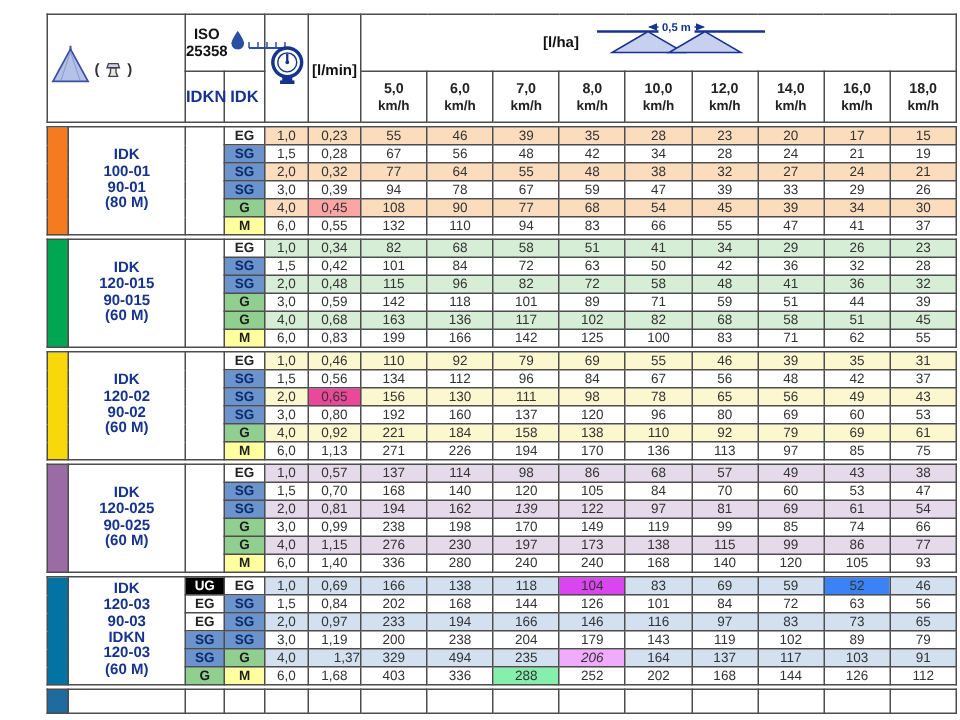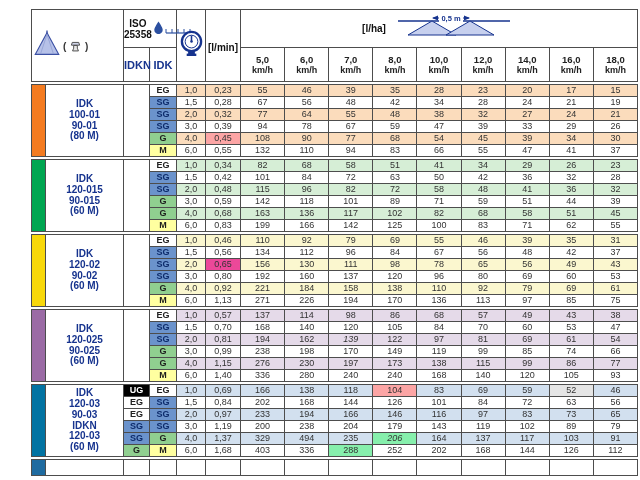--- a/index.html
+++ b/index.html
@@ -600,25 +600,25 @@
             <div class="nl">120-03</div>
             <div class="nl">(60 M)</div>
           </td>
           <td class="cls" style="background: rgb(0, 0, 0); color: rgb(255, 255, 255);">UG</td>
           <td class="cls" style="background: rgb(255, 255, 255); color: rgb(34, 34, 34);">EG</td>
           <td class="num" style="background: rgb(210, 224, 239);">1,0</td>
           <td class="num" style="background: rgb(210, 224, 239);">0,69</td>
           <td class="num" style="background: rgb(210, 224, 239);">166</td>
           <td class="num" style="background: rgb(210, 224, 239);">138</td>
           <td class="num" style="background: rgb(210, 224, 239);">118</td>
-          <td class="num" style="background: #fca5a5;">104</td>
+          <td class="num" style="background: #d946ef;">104</td>
           <td class="num" style="background: rgb(210, 224, 239);">83</td>
           <td class="num" style="background: rgb(210, 224, 239);">69</td>
           <td class="num" style="background: rgb(210, 224, 239);">59</td>
-          <td class="num" style="background: #e5e5e5; margin-left: 11px;">52</td>
+          <td class="num" style="background: #3b82f6; margin-left: 11px;">52</td>
           <td class="num" style="background: rgb(210, 224, 239);">46</td>
         </tr>
         <tr>
           <td class="cls" style="background: rgb(255, 255, 255); color: rgb(34, 34, 34);">EG</td>
           <td class="cls" style="background: rgb(107, 147, 204); color: rgb(13, 43, 107);">SG</td>
           <td class="num" style="background: rgb(255, 255, 255);">1,5</td>
           <td class="num" style="background: rgb(255, 255, 255);">0,84</td>
           <td class="num" style="background: rgb(255, 255, 255);">202</td>
           <td class="num" style="background: rgb(255, 255, 255);">168</td>
           <td class="num" style="background: rgb(255, 255, 255);">144</td>
@@ -656,25 +656,25 @@
           <td class="num" style="background: rgb(255, 255, 255);">143</td>
           <td class="num" style="background: rgb(255, 255, 255);">119</td>
           <td class="num" style="background: rgb(255, 255, 255);">102</td>
           <td class="num" style="background: rgb(255, 255, 255);">89</td>
           <td class="num" style="background: rgb(255, 255, 255);">79</td>
         </tr>
         <tr>
           <td class="cls" style="background: rgb(107, 147, 204); color: rgb(13, 43, 107);">SG</td>
           <td class="cls" style="background: rgb(144, 207, 144); color: rgb(29, 29, 29);">G</td>
           <td class="num" style="background: rgb(210, 224, 239);">4,0</td>
-          <td class="num" style="background: rgb(210, 224, 239);">1,37</td>
+          <td class="num" style="background: rgb(210, 224, 239); text-align: right;">1,37</td>
           <td class="num" style="background: rgb(210, 224, 239);">329</td>
           <td class="num" style="background: rgb(210, 224, 239);">494</td>
           <td class="num" style="background: rgb(210, 224, 239);">235</td>
-          <td class="num" style="background: #86efac; font-style: italic;">206</td>
+          <td class="num" style="background: #f0abfc; font-style: italic;">206</td>
           <td class="num" style="background: rgb(210, 224, 239);">164</td>
           <td class="num" style="background: rgb(210, 224, 239);">137</td>
           <td class="num" style="background: rgb(210, 224, 239);">117</td>
           <td class="num" style="background: rgb(210, 224, 239);">103</td>
           <td class="num" style="background: rgb(210, 224, 239);">91</td>
         </tr>
         <tr>
           <td class="cls" style="background: rgb(144, 207, 144); color: rgb(29, 29, 29);">G</td>
           <td class="cls" style="background: rgb(255, 255, 160); color: rgb(29, 29, 29);">M</td>
           <td class="num" style="background: rgb(255, 255, 255);">6,0</td>

